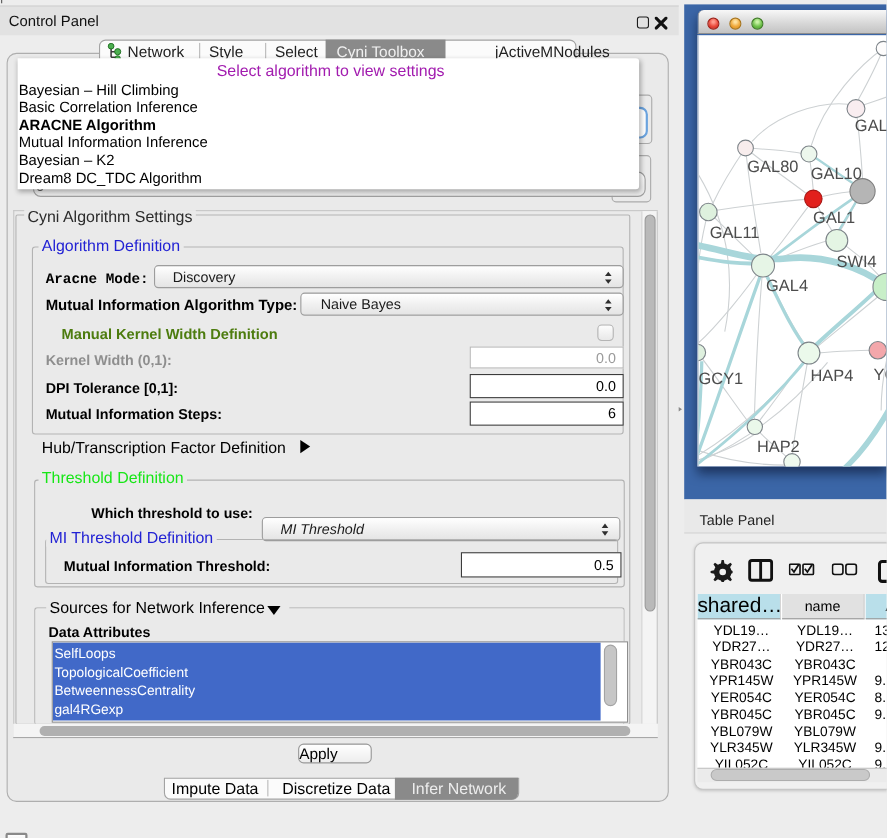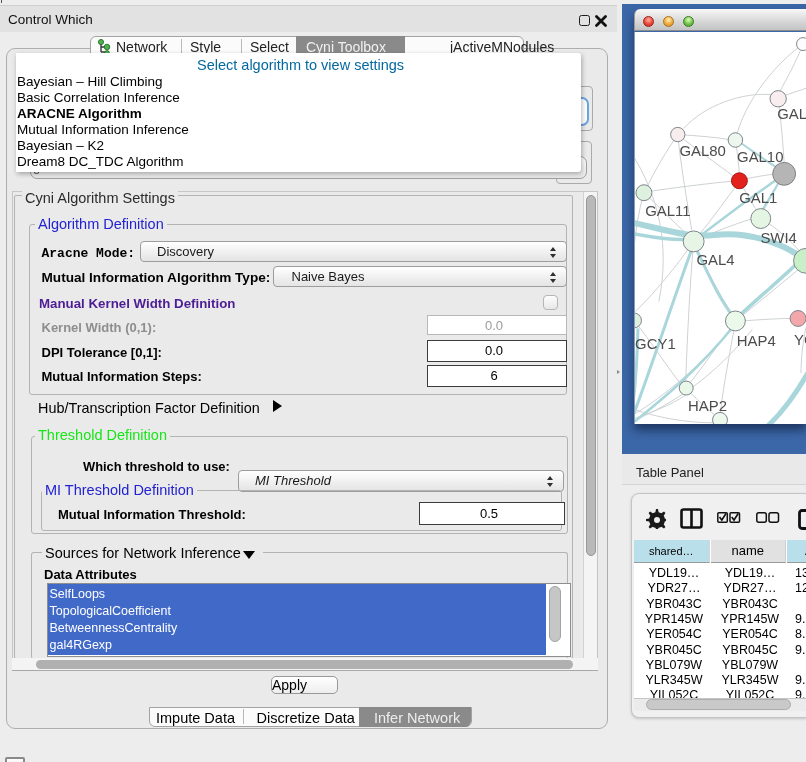--- a/index.html
+++ b/index.html
@@ -5,34 +5,34 @@
 html,body{width:806px;height:762px;overflow:hidden;}
 body{font-family:"Liberation Sans",sans-serif;background:#ededed;position:relative;}
 .abs{position:absolute;}
 .b{font-weight:bold;}
 .fs{position:absolute;border:1px solid #b3b3b3;border-radius:3px;}
 .fslab{position:absolute;background:#eaeaea;padding:0 3px;font-size:14.5px;line-height:14px;}
 .combo{position:absolute;height:21px;border:1px solid #9d9d9d;border-radius:4px;background:linear-gradient(#ffffff,#f2f2f2 45%,#e4e4e4);font-size:13px;color:#1a1a1a;line-height:19px;}
 .stp{position:absolute;right:10px;top:5px;width:6px;height:11px;}
 .stp:before{content:"";position:absolute;left:0;top:0;border-left:3px solid transparent;border-right:3px solid transparent;border-bottom:4.5px solid #2e2e2e;}
 .stp:after{content:"";position:absolute;left:0;bottom:0;border-left:3px solid transparent;border-right:3px solid transparent;border-top:4.5px solid #2e2e2e;}
-.fld{position:absolute;background:#fff;font-size:13px;text-align:center;padding-right:6px;line-height:19px;}
+.fld{position:absolute;background:#fff;font-size:13px;text-align:right;padding-right:6px;line-height:19px;}
 .lab{position:absolute;font-size:13px;white-space:nowrap;}
 .row{position:absolute;left:0;width:182px;height:15.3px;font-size:12.5px;line-height:15.3px;}
 .row .c1{position:absolute;left:2px;width:76px;text-align:center;}
 .row .c2{position:absolute;left:78px;width:76px;text-align:center;}
 .row .c3{position:absolute;left:161px;}
 </style></head>
 <body>
 
 <div class="abs" style="left:0;top:0;width:617px;height:762px;background:#ededed;"></div>
 <div class="abs" style="left:1px;top:0;width:1px;height:3px;background:#555;"></div>
 
 <div class="abs" style="left:0;top:5px;width:617px;height:27px;background:#e2e2e2;border-top:1px solid #cfcfcf;"></div>
-<div class="abs lab" style="left:8px;top:12px;color:#111;font-size:13.5px;">Control Which</div>
+<div class="abs lab" style="left:8px;top:12px;color:#111;font-size:13.5px;">Control Panel</div>
 <div class="abs" style="left:579px;top:15px;width:11px;height:11px;border:1.7px solid #1c1c1c;border-radius:2.5px;"></div>
 <svg class="abs" style="left:595px;top:15px;" width="12" height="12" viewBox="0 0 12 12">
     <path d="M1.5 1.5 L10.5 10.5 M10.5 1.5 L1.5 10.5" stroke="#111" stroke-width="2.8" stroke-linecap="round"></path>
   </svg>
 
 <div class="abs" style="left:6px;top:48px;width:602px;height:681px;border:1.5px solid #aeaeae;border-radius:9px;background:#eaeaea;"></div>
 
 <div class="abs" style="left:90px;top:36px;width:434px;height:22px;background:#fbfbfb;border:1px solid #a3a3a3;border-radius:6px 6px 0 0;"></div>
 <div class="abs" style="left:295.5px;top:36px;width:109px;height:22px;background:#8a8a8a;"></div>
 <div class="abs" style="left:181px;top:39px;width:1px;height:16px;background:#b9b9b9;"></div>
@@ -56,21 +56,21 @@
 
 <div class="fs" style="left:29px;top:224px;width:538px;height:171px;"></div>
 <div class="fslab" style="left:35px;top:217px;color:#2222d4;">Algorithm Definition</div>
 
 <div class="abs lab b" style="left:41.5px;top:246px;font-family:Liberation Mono, monospace;">Aracne Mode:</div>
 <div class="combo" style="left:140px;top:241px;width:427px;"><span style="margin-left:16px;">Discovery</span><span class="stp"></span></div>
 
 <div class="abs lab b" style="left:41.5px;top:270px;font-size:13.6px;">Mutual Information Algorithm Type:</div>
 <div class="combo" style="left:272.5px;top:266px;width:294.5px;"><span style="margin-left:18px;">Naive Bayes</span><span class="stp"></span></div>
 
-<div class="abs lab b" style="left:39px;top:296px;color:#4c1d95;font-size:13.3px;">Manual Kernel Width Definition</div>
+<div class="abs lab b" style="left:56px;top:296px;color:#4d7c0f;font-size:13.3px;">Manual Kernel Width Definition</div>
 <div class="abs" style="left:543px;top:295px;width:15px;height:15px;border:1px solid #b5b5b5;border-radius:4px;background:linear-gradient(#fdfdfd,#e8e8e8);"></div>
 
 <div class="abs lab b" style="left:41.5px;top:320px;color:#8e8e8e;">Kernel Width (0,1):</div>
 <div class="fld" style="left:427px;top:315px;width:140px;height:20px;border:1px solid #b8b8b8;color:#9b9b9b;">0.0</div>
 
 <div class="abs lab b" style="left:41.5px;top:345px;">DPI Tolerance [0,1]:</div>
 <div class="fld" style="left:427px;top:340px;width:140px;height:22px;border:1.6px solid #3c3c3c;color:#000;">0.0</div>
 
 <div class="abs lab b" style="left:41.5px;top:369px;">Mutual Information Steps:</div>
 <div class="fld" style="left:427px;top:365px;width:140px;height:22px;border:1.6px solid #3c3c3c;color:#000;">6</div>
@@ -116,21 +116,21 @@
 <div class="abs lab" style="left:374px;top:710px;color:#ededed;font-size:14.5px;">Infer Network</div>
 
 <div class="abs" style="left:556px;top:86px;width:37px;height:45px;border:1px solid #aaaaaa;border-radius:4px;"></div>
 <div class="abs" style="left:563px;top:97px;width:26px;height:29px;border:2.5px solid #6ba3de;border-radius:7px;background:#fff;"></div>
 <div class="abs" style="left:556px;top:141px;width:36px;height:43px;border:1px solid #aaaaaa;border-radius:4px;"></div>
 <div class="abs" style="left:30px;top:156px;width:557px;height:23px;border:1px solid #9f9f9f;border-radius:7px;background:linear-gradient(#fff,#e9e9e9);overflow:hidden;">
     <span style="position:absolute;left:2px;top:2px;font-size:13px;color:#555;">g</span>
   </div>
 
 <div class="abs" style="left:16px;top:53px;width:564.5px;height:119px;background:#fff;border-radius:0 3px 3px 0;box-shadow:1px 2px 5px rgba(0,0,0,0.3);"></div>
-<div class="abs lab" style="left:197px;top:57px;color:#0369a1;font-size:14.5px;">Select algorithm to view settings</div>
+<div class="abs lab" style="left:197px;top:57px;color:#a21caf;font-size:14.5px;">Select algorithm to view settings</div>
 <div class="abs" style="left:17px;top:74px;font-size:13.5px;line-height:15.9px;color:#000;white-space:nowrap;">Bayesian – Hill Climbing<br>Basic Correlation Inference<br><span class="b">ARACNE Algorithm</span><br>Mutual Information Inference<br>Bayesian – K2<br>Dream8 DC_TDC Algorithm</div>
 
 <div class="abs" style="left:5px;top:757px;width:20px;height:10px;border:2.5px solid #898989;border-radius:2px;background:linear-gradient(#ffffff,#ececec);"></div>
 
 <div class="abs" style="left:617px;top:370px;width:0;height:0;border-top:2.5px solid transparent;border-bottom:2.5px solid transparent;border-left:3.5px solid #8a8a8a;"></div>
 
 <div class="abs" style="left:622px;top:4px;width:184px;height:450px;background:#3b66a7;"></div>
 
 <div class="abs" style="left:634px;top:9px;width:172px;height:415px;box-shadow:0 6px 10px rgba(5,15,40,0.55);border-radius:6px 0 0 0;"></div>
 <div class="abs" style="left:634px;top:9px;width:172px;height:22px;background:linear-gradient(#f8f8f8,#d9d9d9 55%,#c3c3c3);border-radius:6px 0 0 0;border-bottom:1px solid #8d8d8d;border-left:1px solid #9a9a9a;"></div>
@@ -245,21 +245,21 @@
   <svg class="abs" style="left:124px;top:17.5px;" width="24" height="12" viewBox="0 0 24 12">
     <rect x="0.8" y="0.8" width="9.5" height="9.5" rx="2" fill="none" stroke="#111" stroke-width="1.5"></rect>
     <rect x="13" y="0.8" width="9.5" height="9.5" rx="2" fill="none" stroke="#111" stroke-width="1.5"></rect>
   </svg>
   <svg class="abs" style="left:166px;top:15px;" width="22" height="21" viewBox="0 0 22 21">
     <rect x="1.5" y="1.5" width="19" height="18" rx="2.5" fill="none" stroke="#111" stroke-width="2.8"></rect>
     <path d="M12 1.5 L12 7.5 L20 7.5" fill="none" stroke="#111" stroke-width="2"></path>
   </svg>
 
   <div class="abs" style="left:2px;top:46px;width:180px;height:158px;background:#fff;overflow:hidden;">
-    <div class="abs" style="left:0;top:0;width:75.5px;height:23px;background:#b9dfea;border-right:1px solid #d5d5d5;border-bottom:1px solid #9a9a9a;text-align:center;font-size:11px;line-height:22px;">shared…</div>
+    <div class="abs" style="left:0;top:0;width:75.5px;height:23px;background:#b9dfea;border-right:1px solid #d5d5d5;border-bottom:1px solid #9a9a9a;text-align:center;font-size:19px;line-height:22px;">shared…</div>
     <div class="abs" style="left:76.5px;top:0;width:75.5px;height:23px;background:#e1e1e1;border-right:1px solid #cfcfcf;border-bottom:1px solid #9a9a9a;text-align:center;font-size:13px;line-height:22px;">name</div>
     <div class="abs" style="left:153px;top:0;width:29px;height:23px;background:#b9dfea;border-bottom:1px solid #9a9a9a;font-size:13px;line-height:22px;padding-left:18px;">A</div>
     <div class="row" style="top:26px;">
         <span class="c1">YDL19…</span>
         <span class="c2">YDL19…</span>
         <span class="c3">13</span>
       </div>
     <div class="row" style="top:41.3px;">
         <span class="c1">YDR27…</span>
         <span class="c2">YDR27…</span>

